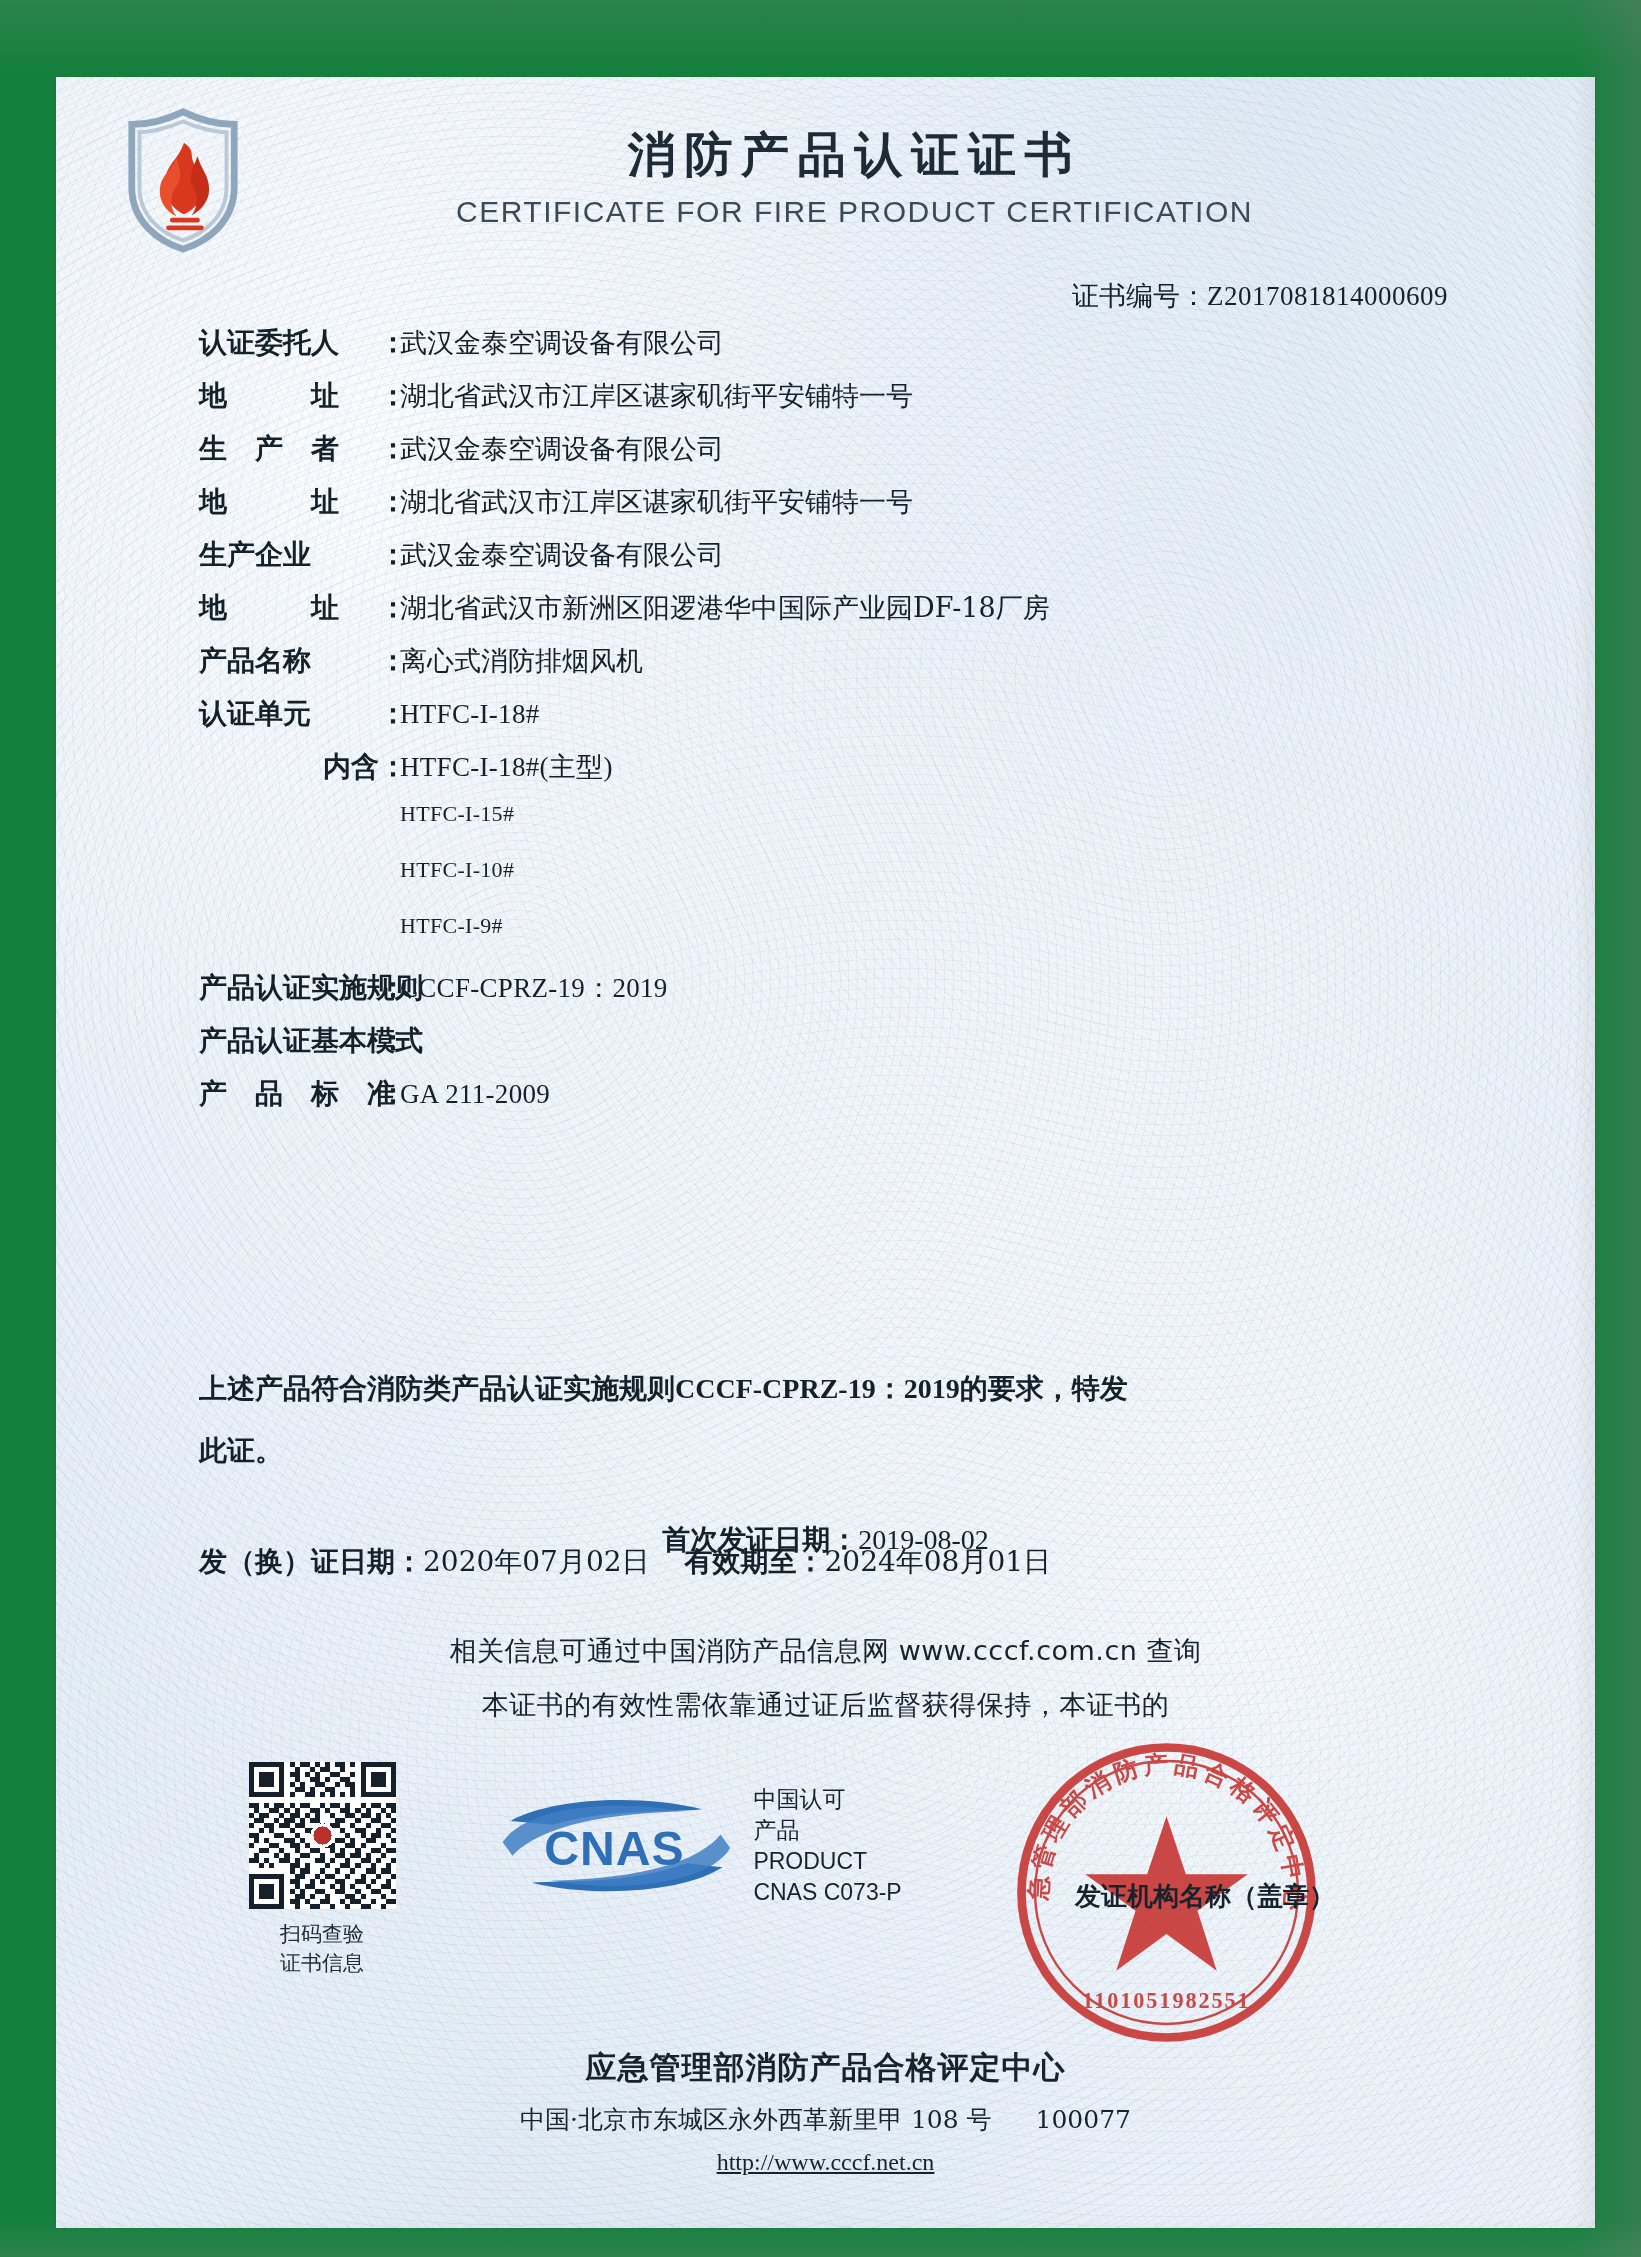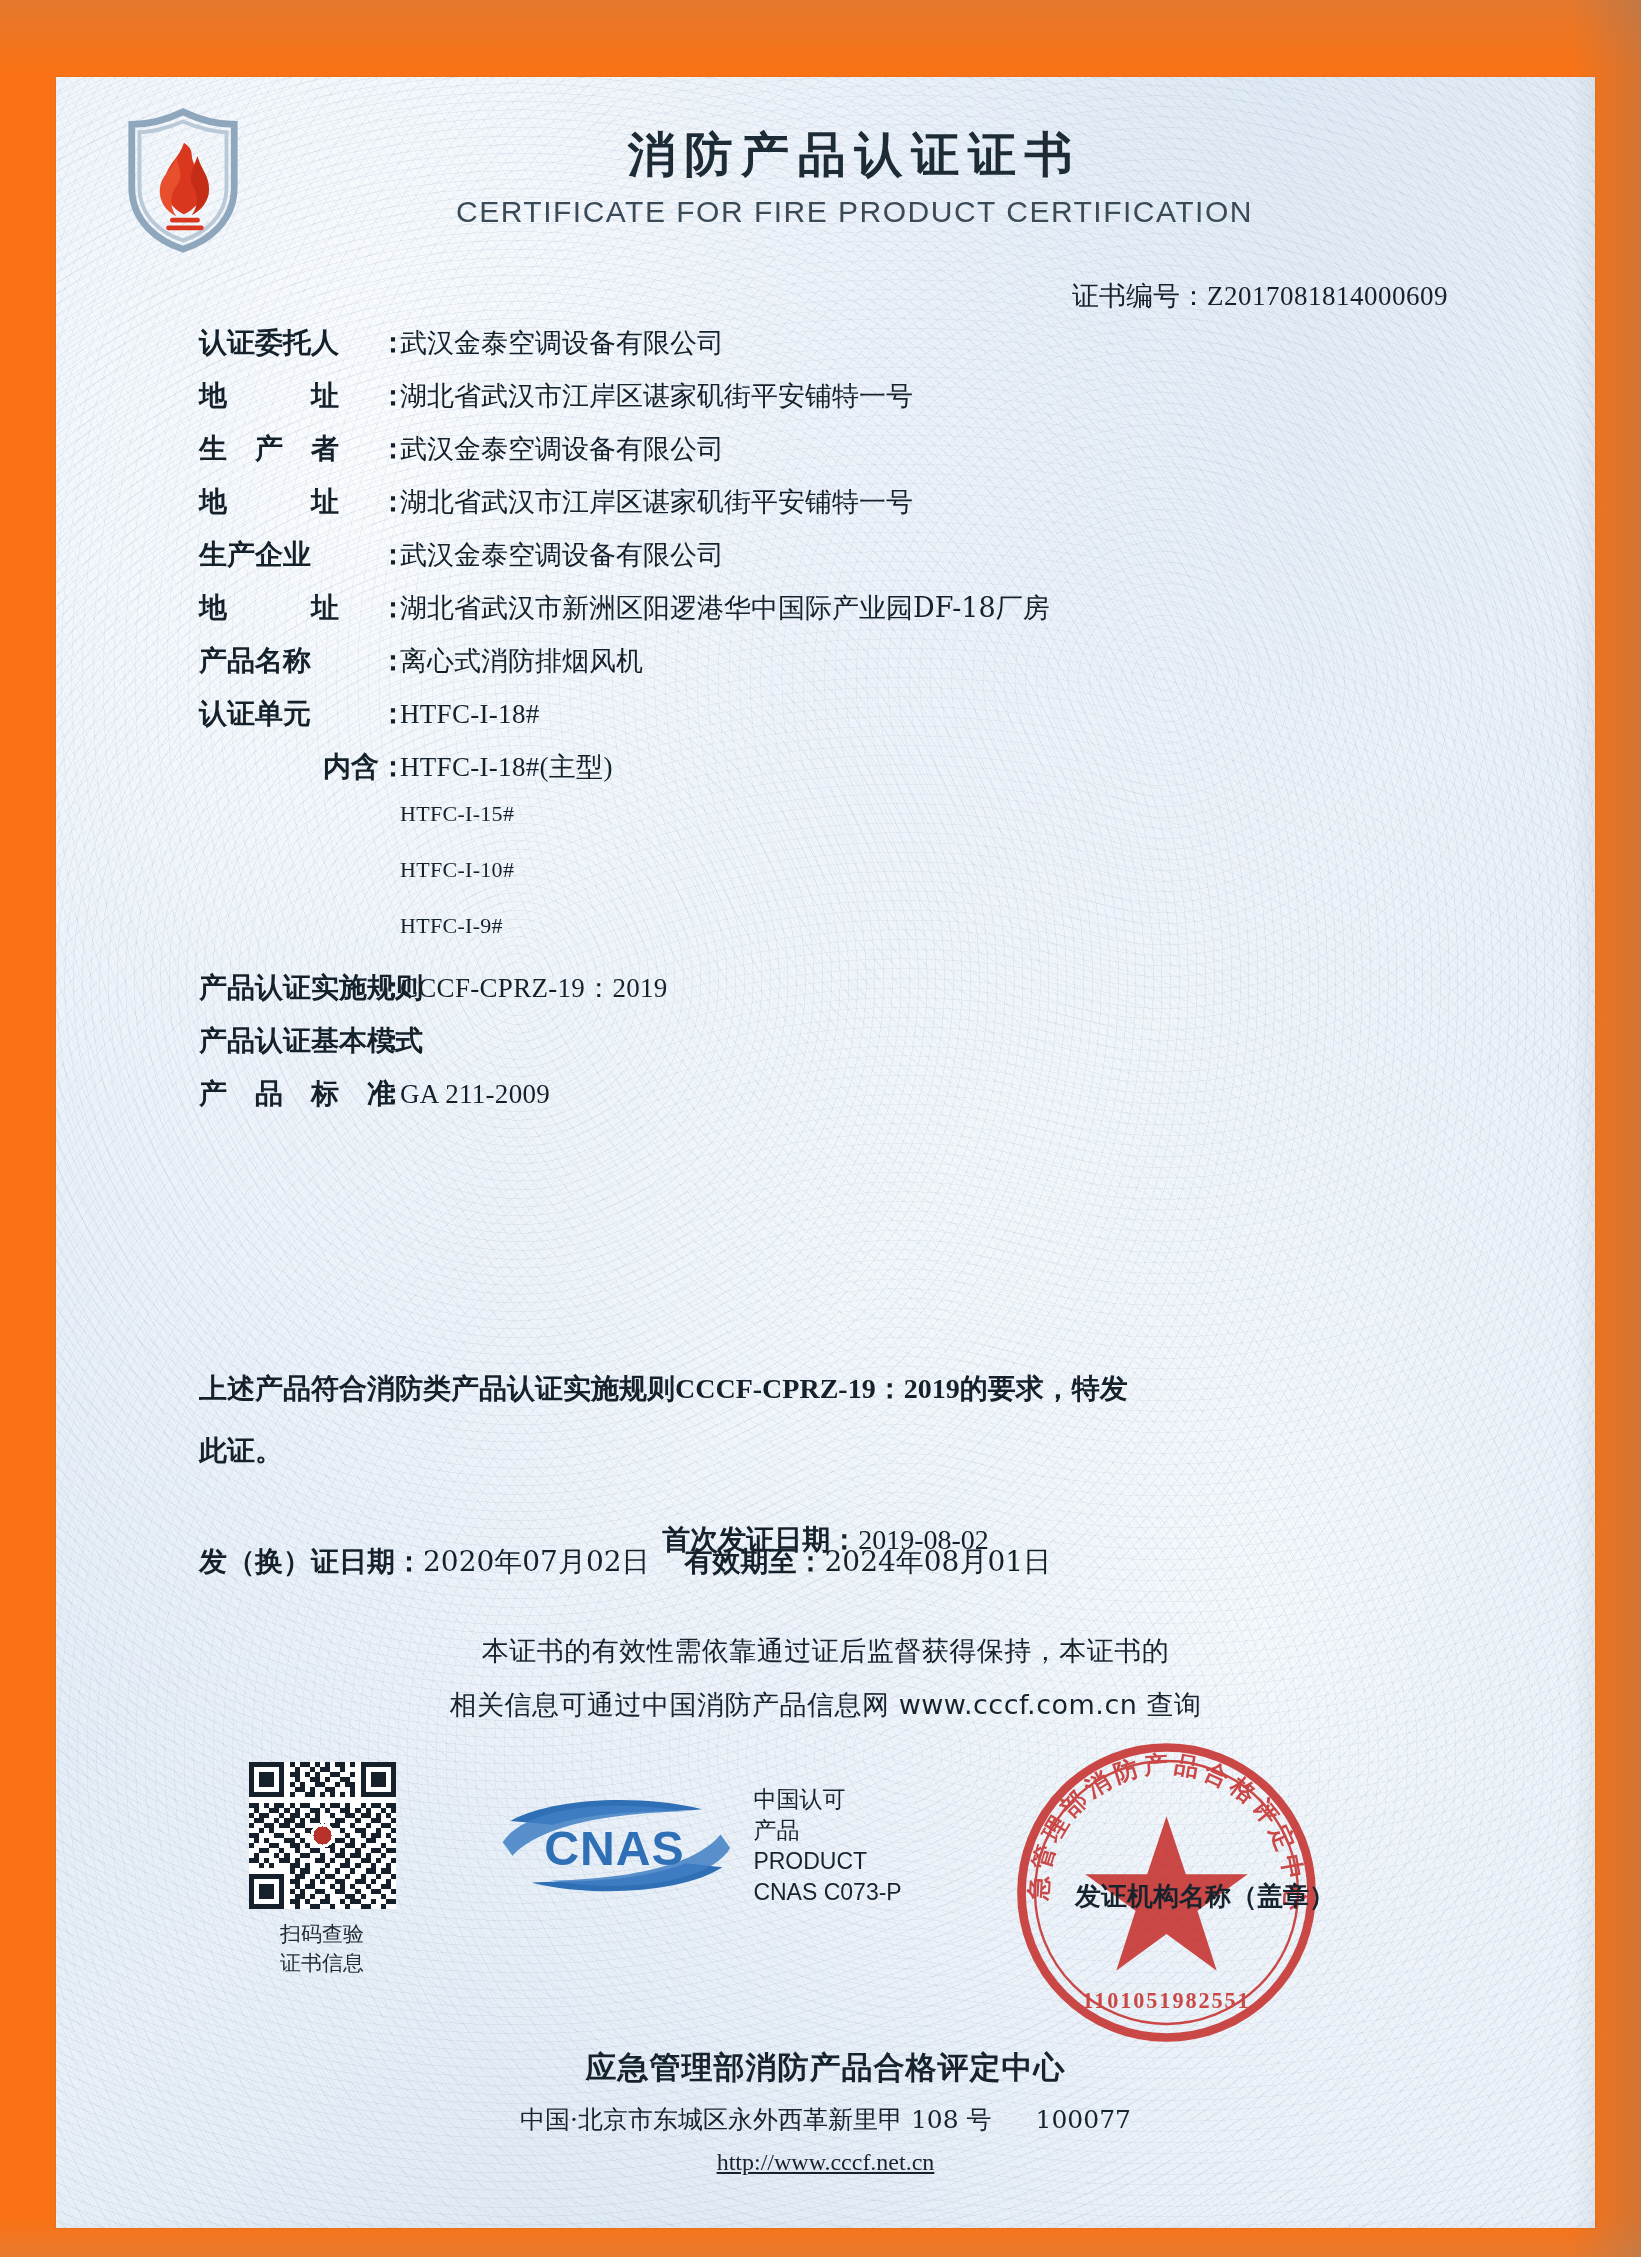--- a/index.html
+++ b/index.html
@@ -13,21 +13,21 @@
     font-family: "Liberation Serif", "DejaVu Serif", serif;
     overflow: hidden;
   }
 
   
   .scan-page {
     position: absolute;
     left: 0; top: 0;
     width: 1641px;
     height: 2257px;
-    background: #f97316;
+    background: #15803d;
   }
   .cert-sheet {
     position: absolute;
     left: 56px;
     top: 77px;
     width: 1539px;
     height: 2151px;
     background:
       radial-gradient(ellipse at 20% 18%, rgba(255,255,255,0.85) 0%, rgba(255,255,255,0) 55%),
       radial-gradient(ellipse at 78% 72%, rgba(255,255,255,0.7) 0%, rgba(255,255,255,0) 50%),
@@ -485,22 +485,22 @@
 
       <div class="date-line">
         <span>发（换）证日期：</span>
         <span class="val">2020年07月02日</span>
         <span class="gap"></span>
         <span>有效期至：</span>
         <span class="val">2024年08月01日</span>
       </div>
 
       <div class="notice">
+        <div>相关信息可通过中国消防产品信息网 www.cccf.com.cn 查询</div>
         <div>本证书的有效性需依靠通过证后监督获得保持，本证书的</div>
-        <div>相关信息可通过中国消防产品信息网 www.cccf.com.cn 查询</div>
       </div>
 
       <div class="qr-block">
         <div class="qr-img">
           <svg width="147" height="147" viewBox="0 0 29 29" shape-rendering="crispEdges">
             <rect width="29" height="29" fill="#ffffff"></rect>
             <g fill="#15202a">
               <path d="M0 0h7v7h-7z M1 1h5v5h-5z" fill-rule="evenodd"></path>
               <rect x="2" y="2" width="3" height="3"></rect>
               <path d="M22 0h7v7h-7z M23 1h5v5h-5z" fill-rule="evenodd"></path>

